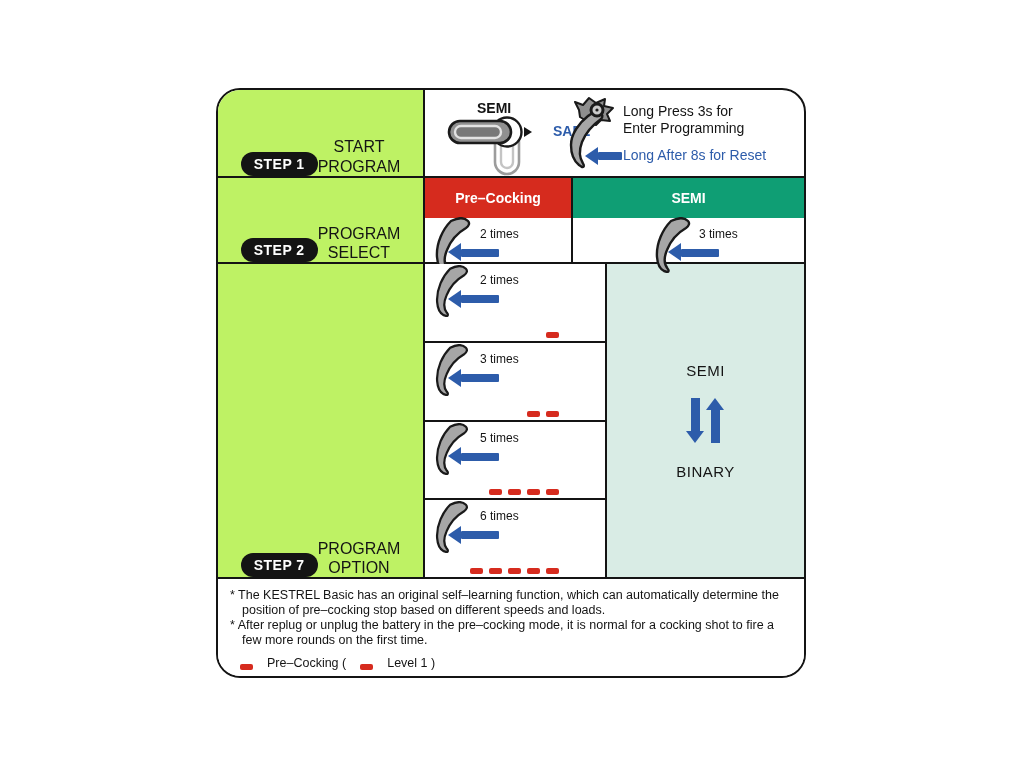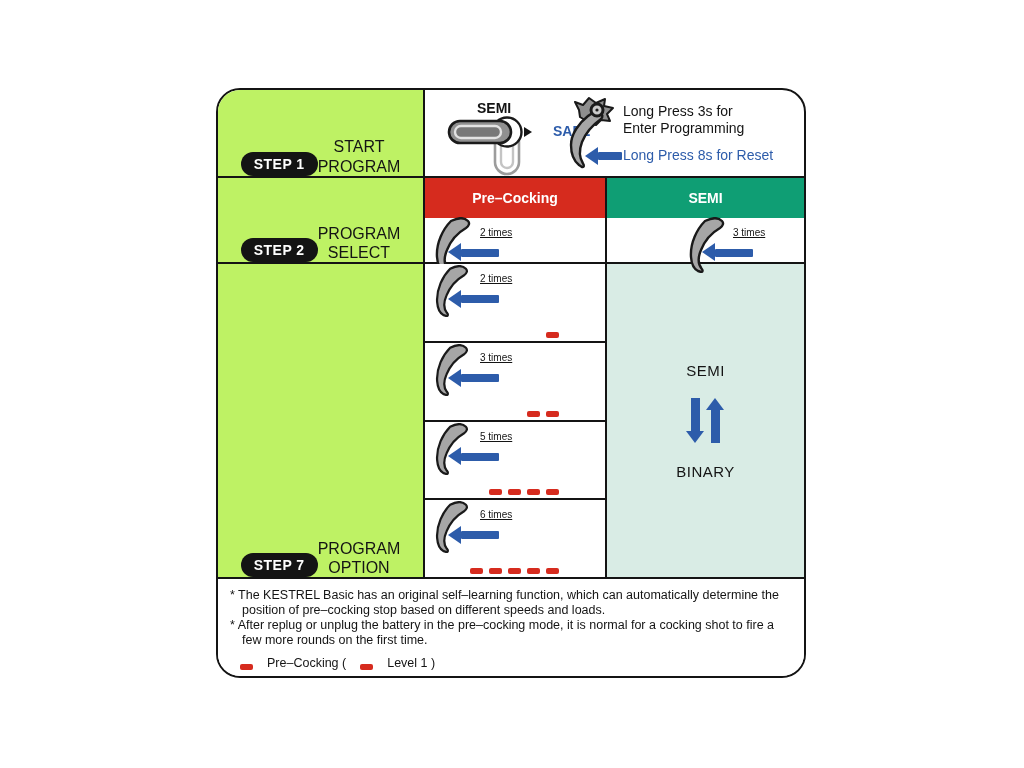--- a/index.html
+++ b/index.html
@@ -38,30 +38,30 @@
   
   .arrowL { position:relative; height:8px; background:var(--blue); border-radius:1px; }
   .arrowL::before {
     content:""; position:absolute; left:-13px; top:-5.5px; width:0; height:0;
     border-top:9.5px solid transparent; border-bottom:9.5px solid transparent;
     border-right:13px solid var(--blue);
   }
 
   
   .row2 { height:89px; }
-  .modecol { width:182px; border-right:2px solid #141414; display:flex; flex-direction:column; flex:0 0 auto;justify-content:flex-end; }
+  .modecol { width:148px; border-right:2px solid #141414; display:flex; flex-direction:column; flex:0 0 auto;justify-content:flex-end; }
   .modecol.last { flex:1 1 auto; border-right:none; }
   .modehdr { height:40px; display:flex; align-items:center; justify-content:center;
              color:#fff; font-size:14px; font-weight:bold; }
   .hdr-red   { background:var(--red); }
   .hdr-green { background:var(--green); }
   .modebody  { position:relative; flex:1; background:#fff; }
 
   .trig-sm { position:absolute; left:6px; top:-1px; }
-  .times-label { position:absolute; left:55px; top:9px; font-size:10px;text-decoration:underline; }
+  .times-label { position:absolute; left:55px; top:9px; font-size:12px; }
   .times-arrow { position:absolute; left:36px; top:31px; width:38px; }
   .modebody.semi .trig-sm { left:78px; }
   .modebody.semi .times-label { left:126px; }
   .modebody.semi .times-arrow { left:108px; }
 
   
   .row3 { height:323px; }
   .optioncol { width:182px; border-right:2px solid #141414; display:flex; flex-direction:column; flex:0 0 auto; }
   .optrow { position:relative; flex:1; border-bottom:2px solid #141414; background:#fff; overflow:visible; }
   .optrow:last-child { border-bottom:none; }
@@ -121,21 +121,21 @@
         <path d="M25 20 C16 27 8 38 8 49 C8 58 11 65 16 69 L19 71 C21 71.5 21.5 69.5 20 67.5 C16.5 62 16 54 19 46 C23 36 31 28 38 23 C40 21 40 18 37 17 C33 15.5 28 17.5 25 20 Z" fill="#a6a6a6" stroke="#1a1a1a" stroke-width="2.4" stroke-linejoin="round"></path>
         <circle cx="34" cy="14" r="6" fill="#c9c9c9" stroke="#1a1a1a" stroke-width="3"></circle>
         <circle cx="34" cy="14" r="1.6" fill="#1a1a1a"></circle>
       </svg>
 
       <div class="lp-black">
         <div>Long Press 3s for</div>
         <div>Enter Programming</div>
       </div>
       <div class="arrowL reset-arrow"></div>
-      <div class="lp-blue">Long Press 8s for Reset</div>
+      <div class="lp-blue">Long After 8s for Reset</div>
     </div>
   </div>
 
   <div class="row row2">
     <div class="stepcell">
       <div class="badge">STEP 2</div>
       <div class="steptitle">PROGRAM
 SELECT</div>
     </div>
 

